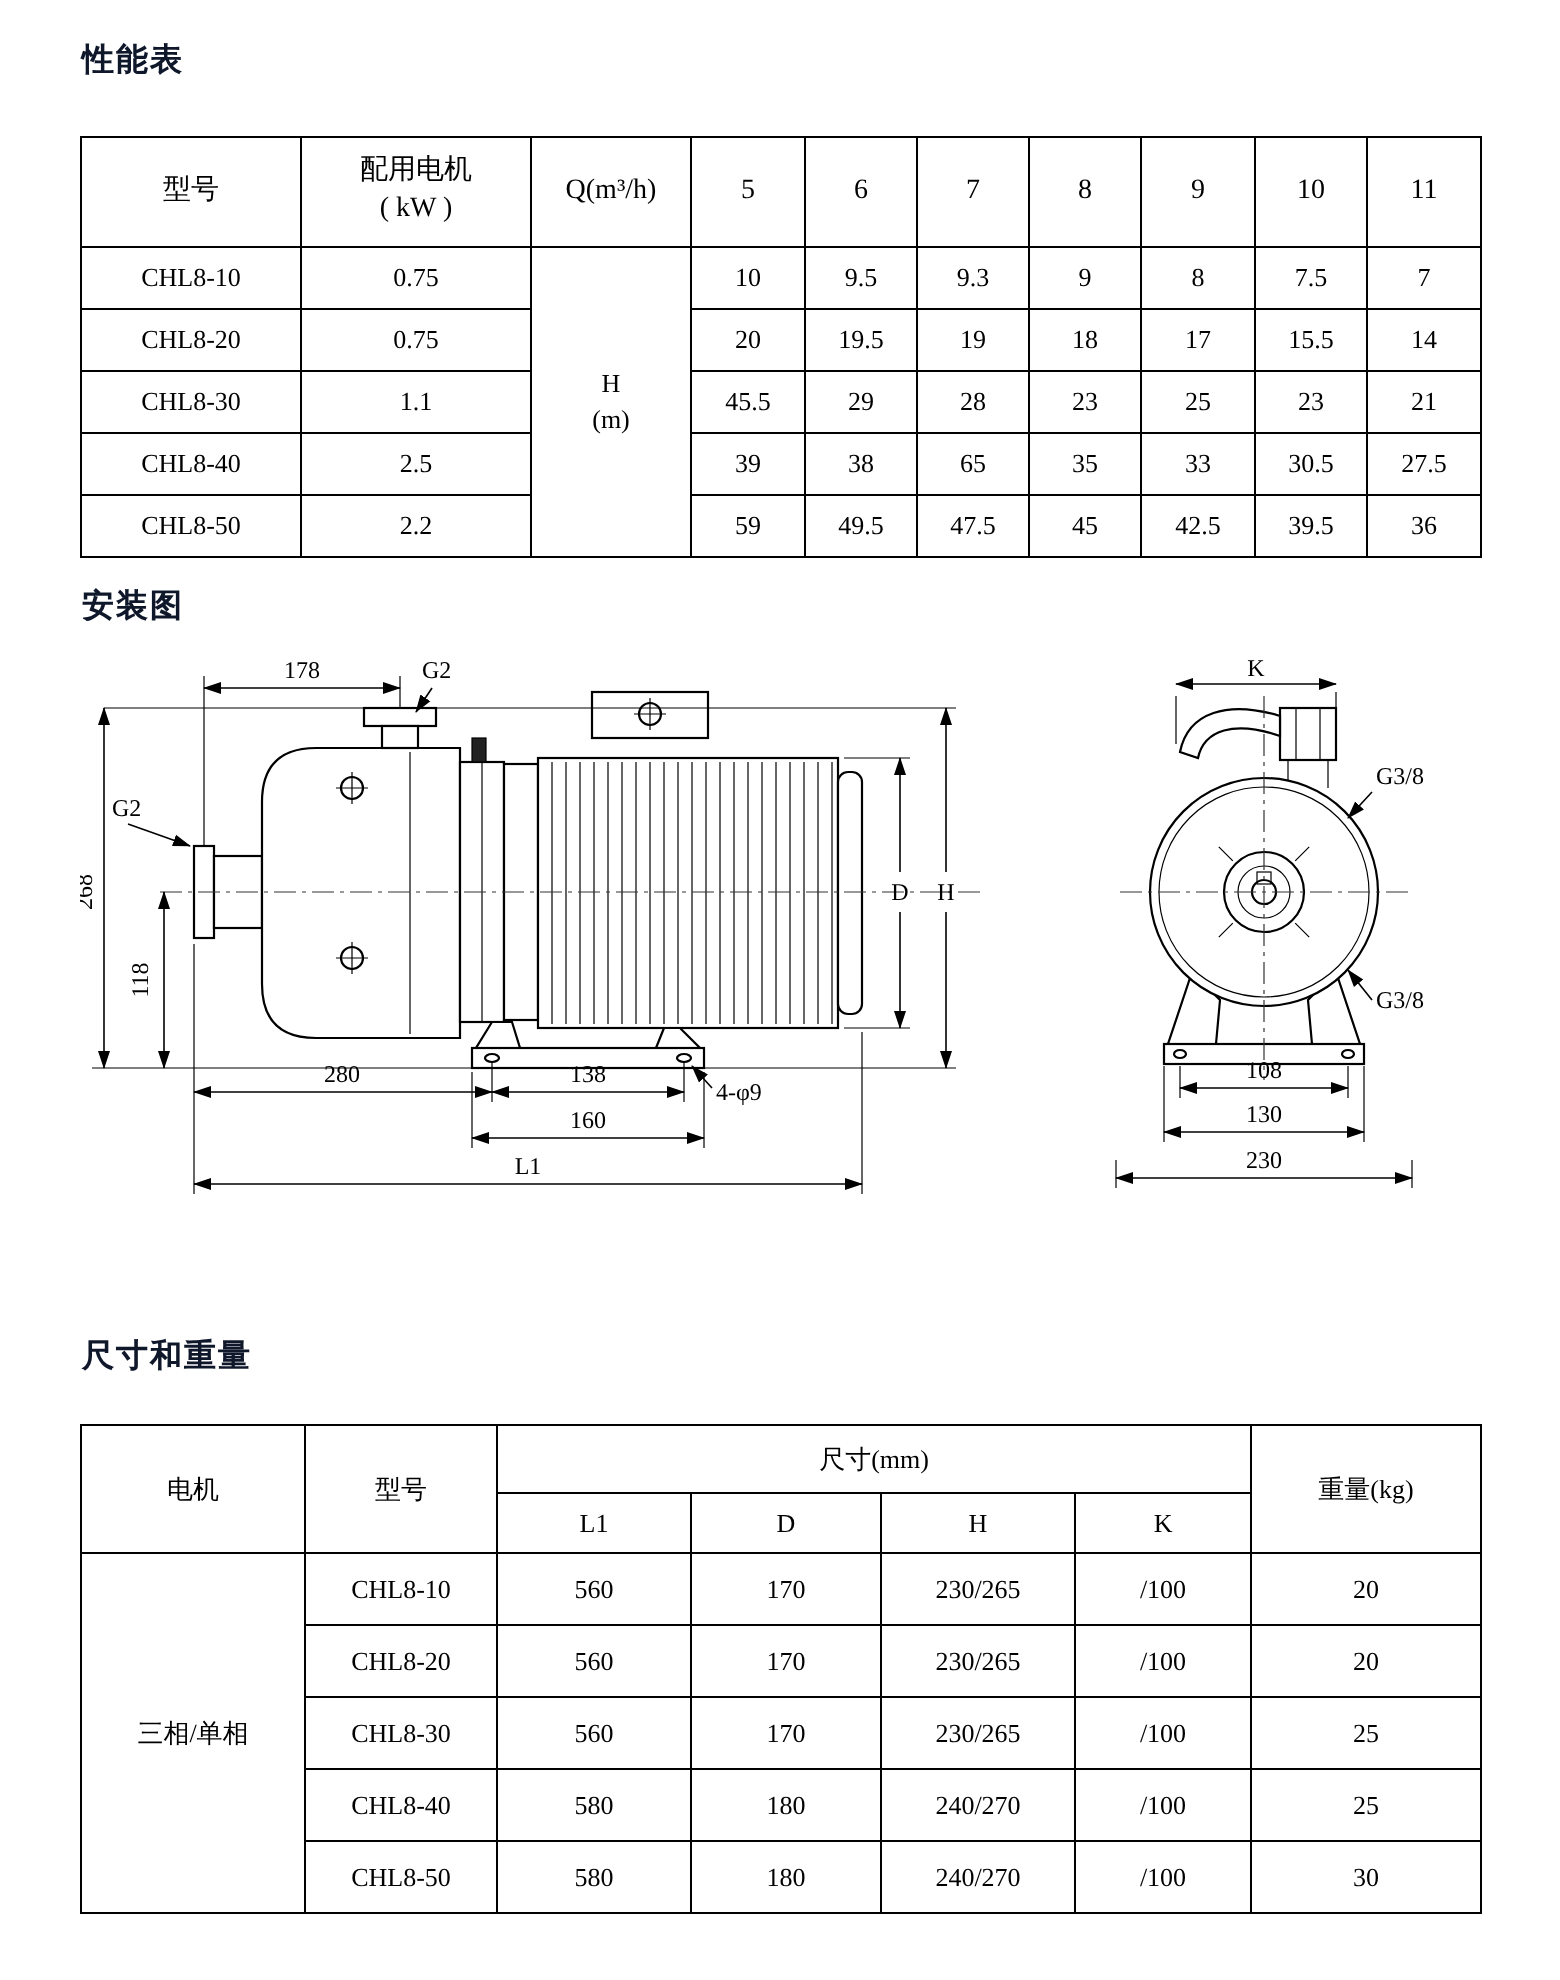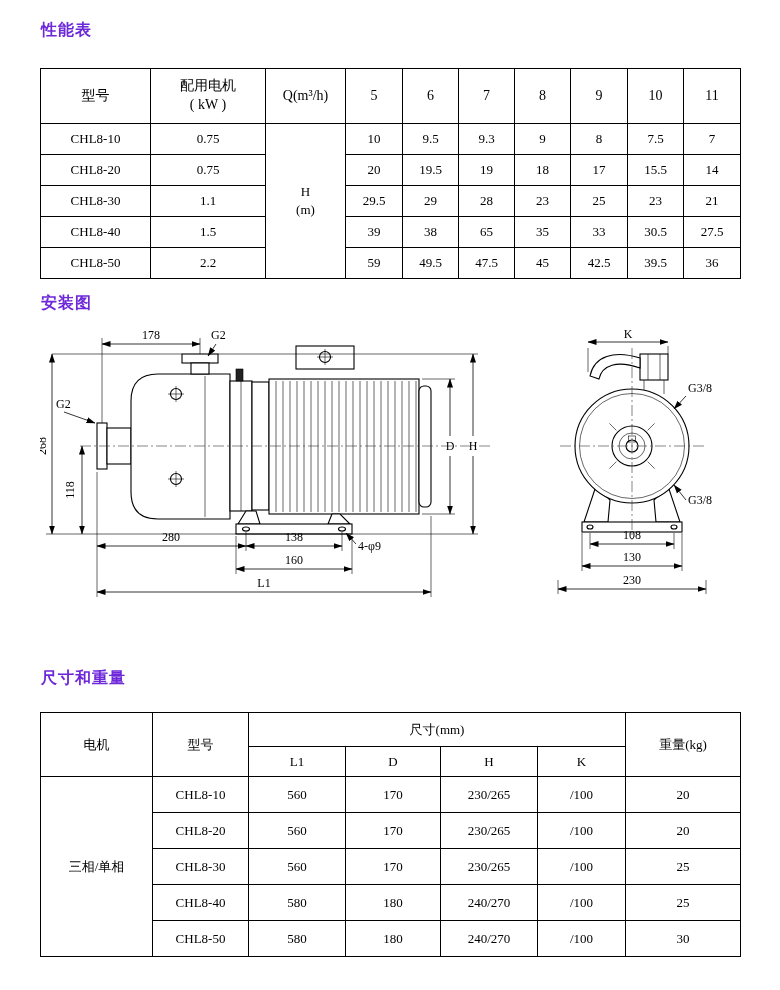--- a/index.html
+++ b/index.html
@@ -6,21 +6,21 @@
   html,body { margin:0; padding:0; }
   body {
     width:780px; height:990px; background:#ffffff; color:#000;
     font-family:"Liberation Serif","DejaVu Serif",serif;
   }
   .page { position:relative; width:780px; height:990px; background:#fff; overflow:hidden; }
 
   .section-title {
     position:absolute; left:41px; margin:0;
     font-family:"DejaVu Sans","Liberation Sans",sans-serif;
-    font-size:16px; font-weight:bold; letter-spacing:1px; color:#6d28d9;
+    font-size:16px; font-weight:bold; letter-spacing:1px; color:#0f172a;
   }
   #title-performance { top:20px; }
   #title-installation { top:293px; }
   #title-dimensions  { top:668px; }
 
   table.tbl {
     position:absolute; left:40px; width:700px;
     border-collapse:collapse; table-layout:fixed; background:#fff;
   }
   .tbl td {
@@ -106,31 +106,31 @@
       <td>19.5</td>
       <td>19</td>
       <td>18</td>
       <td>17</td>
       <td>15.5</td>
       <td>14</td>
     </tr>
     <tr class="prow">
       <td class="model">CHL8-30</td>
       <td>1.1</td>
-      <td>29.5</td>
+      <td>45.5</td>
       <td>29</td>
       <td>28</td>
       <td>23</td>
       <td>25</td>
       <td>23</td>
       <td>21</td>
     </tr>
     <tr class="prow">
       <td class="model">CHL8-40</td>
-      <td>1.5</td>
+      <td>2.5</td>
       <td>39</td>
       <td>38</td>
       <td>65</td>
       <td>35</td>
       <td>33</td>
       <td>30.5</td>
       <td>27.5</td>
     </tr>
     <tr class="prow">
       <td class="model">CHL8-50</td>

